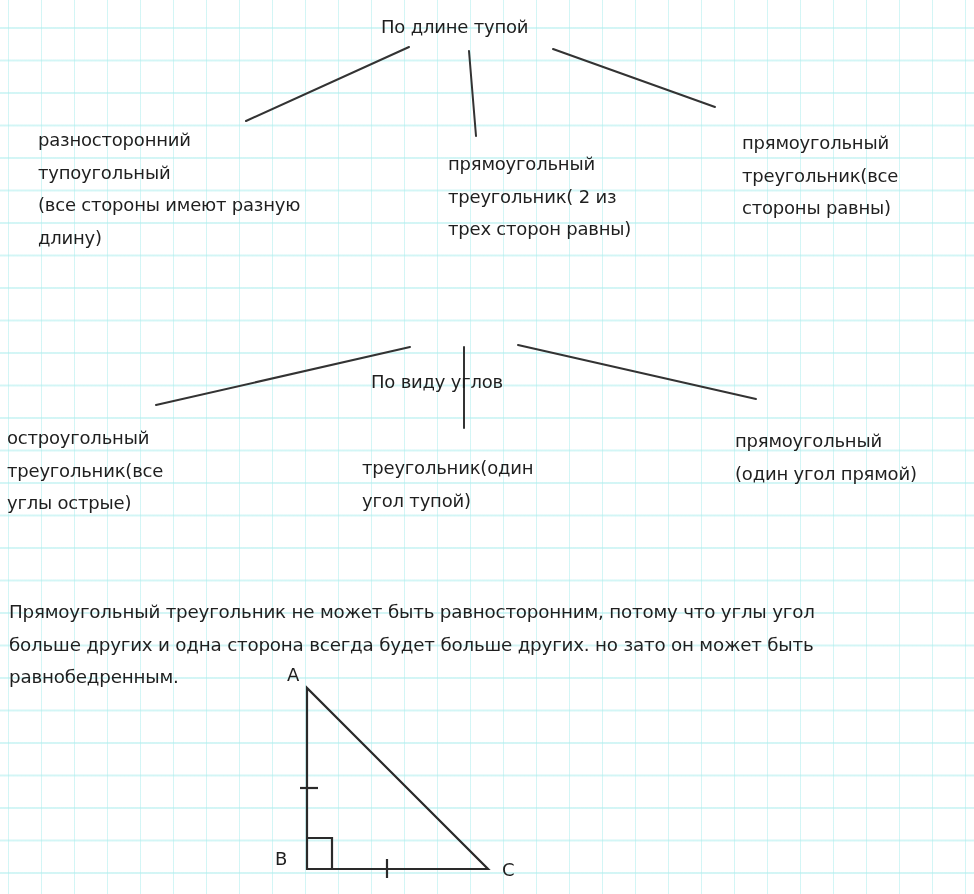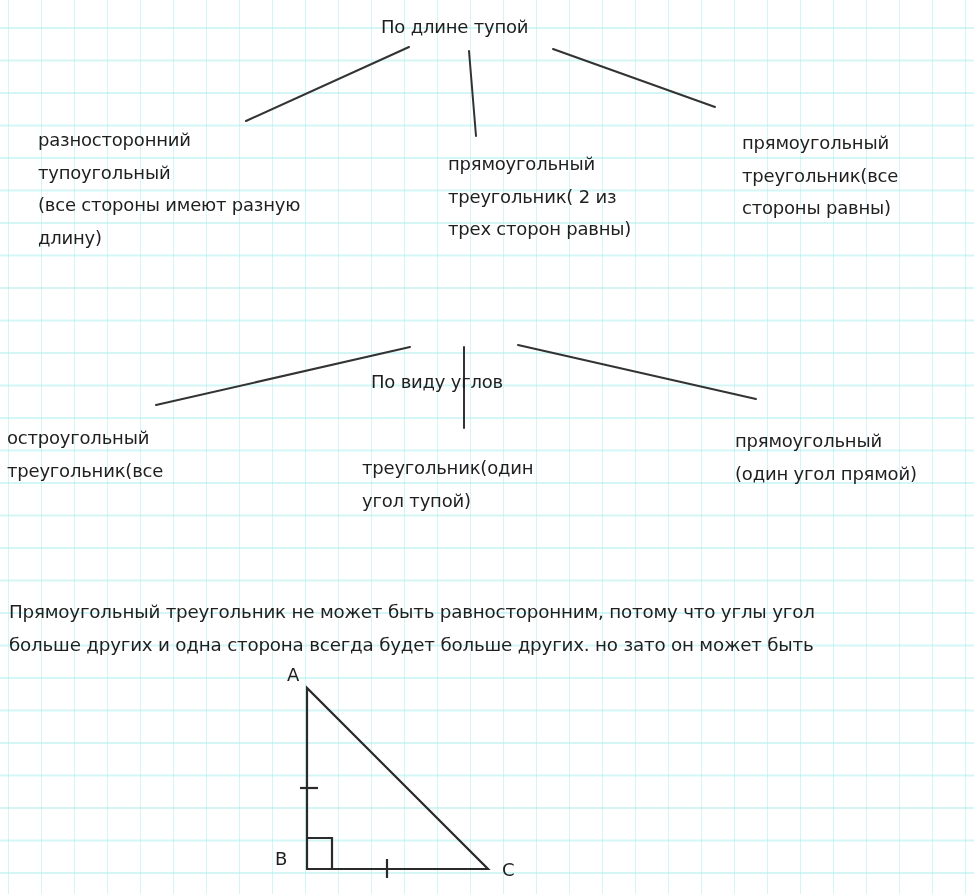--- a/index.html
+++ b/index.html
@@ -83,32 +83,34 @@
   <span class="line">прямоугольный</span>
   <span class="line">треугольник(все</span>
   <span class="line">стороны равны)</span>
 </div>
 
 <div class="txt heading" style="left:371px; top:330px;margin-top:42px;">По виду углов</div>
 
 <div class="txt" style="left:7px; top:422px;">
   <span class="line">остроугольный</span>
   <span class="line">треугольник(все</span>
+  <span class="line">углы острые)</span>
 </div>
 
 <div class="txt" style="left:362px; top:452px;">
   <span class="line">треугольник(один</span>
   <span class="line">угол тупой)</span>
 </div>
 
 <div class="txt" style="left:735px; top:425px;">
   <span class="line">прямоугольный</span>
   <span class="line">(один угол прямой)</span>
 </div>
 
 <div class="txt" style="left:9px; top:596px; font-size:18.3px;">
   <span class="line">Прямоугольный треугольник не может быть равносторонним, потому что углы угол</span>
   <span class="line">больше других и одна сторона всегда будет больше других. но зато он может быть</span>
+  <span class="line">равнобедренным.</span>
 </div>
 
 <div class="vlabel" style="left:287px; top:666px;">A</div>
 <div class="vlabel" style="left:275px; top:850px;">B</div>
 <div class="vlabel" style="left:502px; top:861px;">C</div>
 
 </body></html>

